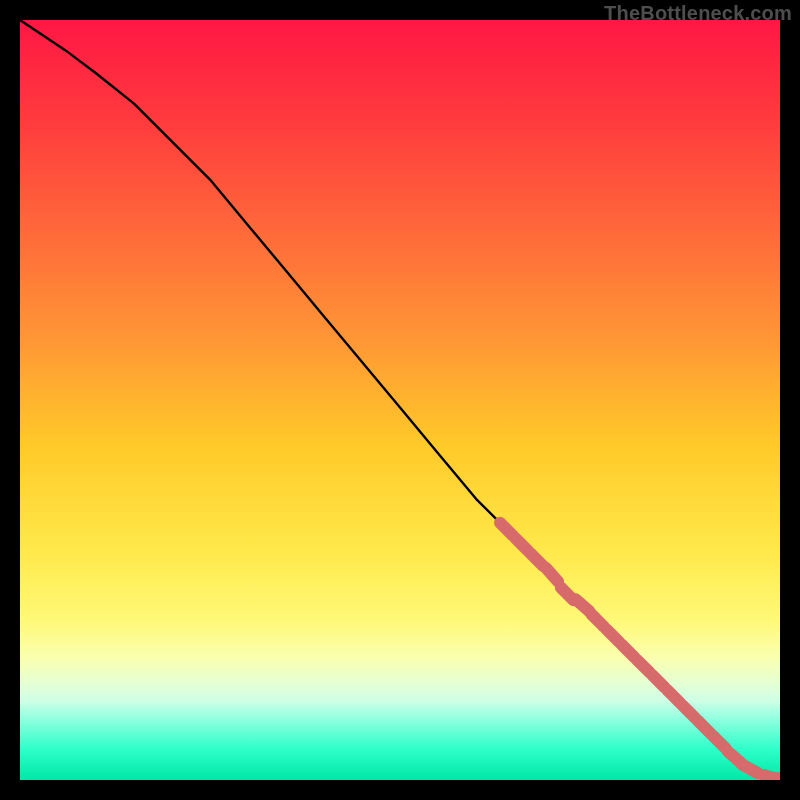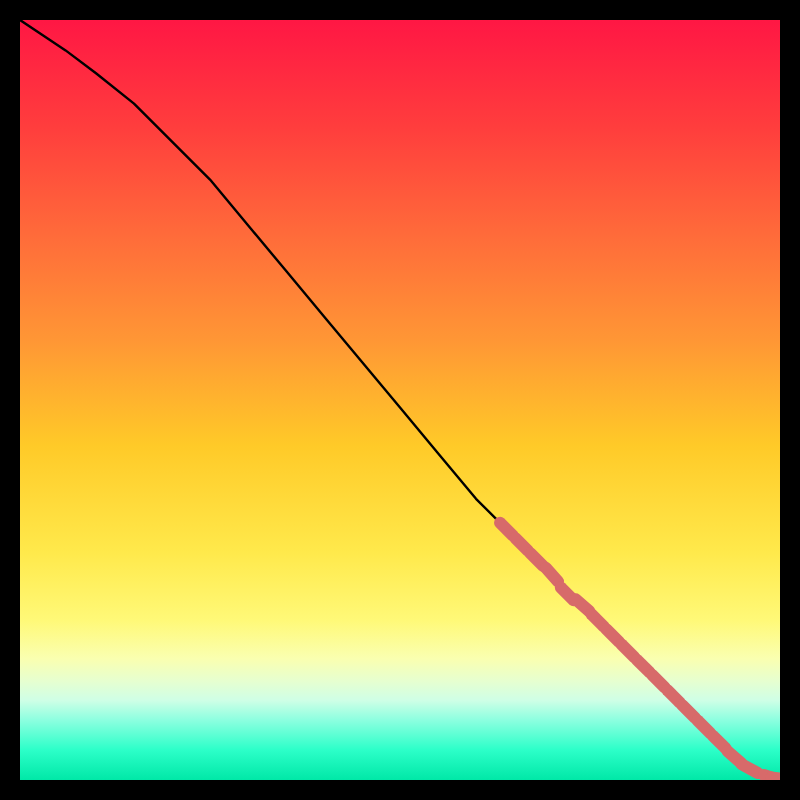--- a/index.html
+++ b/index.html
@@ -90,14 +90,15 @@
           <line x1="692.84" y1="715.64" x2="705.56" y2="728.36" stroke="#d76a6a" stroke-width="12" stroke-linecap="round"></line>
           <line x1="707.63" y1="731.27" x2="721.17" y2="743.13" stroke="#d76a6a" stroke-width="12" stroke-linecap="round"></line>
           <line x1="721.68" y1="744.32" x2="737.52" y2="752.88" stroke="#d76a6a" stroke-width="12" stroke-linecap="round"></line>
           <line x1="743.84" y1="754.94" x2="760.96" y2="760.50" stroke="#d76a6a" stroke-width="12" stroke-linecap="round"></line>
           <line x1="751.04" y1="757.58" x2="768.96" y2="759.38" stroke="#d76a6a" stroke-width="12" stroke-linecap="round"></line>
         </g>
     </svg>
 
   </div>
 
+  <div class="watermark">TheBottleneck.com</div>
 
 </div>
 
 </body></html>

